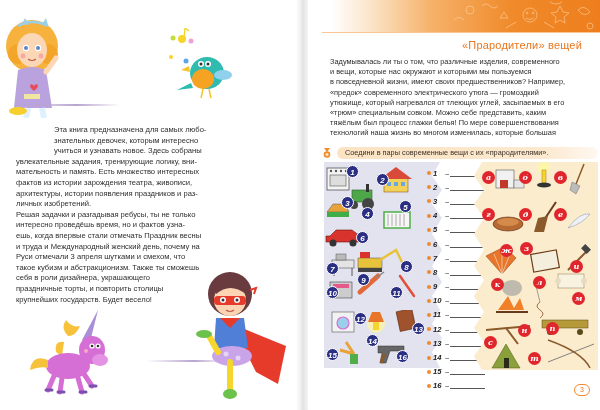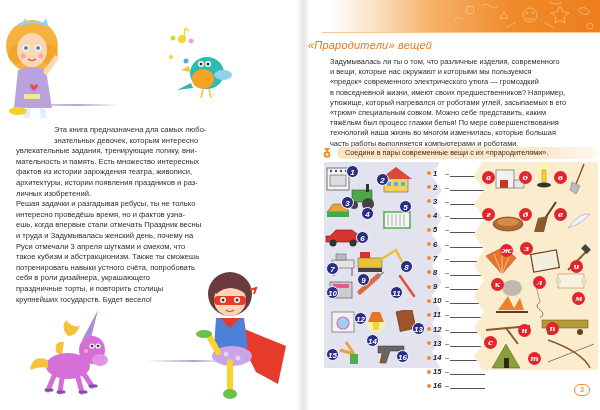--- a/index.html
+++ b/index.html
@@ -20,21 +20,21 @@
   .shelf-line { position: absolute; height: 2px; background: linear-gradient(90deg, rgba(190,170,210,0) 0%, #b9a3cf 60%, rgba(190,170,210,0) 100%); }
 
   .intro-text { position: absolute; left: 16px; top: 125px; width: 230px; font-size: 7.6px; line-height: 10.6px; color: #2d2d2d; }
   .intro-text p { margin: 0; }
   .intro-text .indent { padding-left: 38px; }
 
   
   .header-band { position: absolute; left: 0; top: 0; width: 292px; height: 32px; background: linear-gradient(90deg, #ffffff 0%, #ffffff 8%, #fbe3c6 22%, #f6b26a 42%, #f08a2a 70%, #ee7e1d 100%); }
   .header-band svg { position: absolute; right: 0; top: 0; }
   .header-line { position: absolute; left: 14px; top: 32px; width: 278px; height: 1px; background: #f6c795; }
-  .page-title { position: absolute; left: 0; top: 39px; width: 274px; text-align: left; font-size: 11px; font-style: italic; color: #e8771f; letter-spacing: 0.2px; }
+  .page-title { position: absolute; left: 0; top: 39px; width: 274px; text-align: right; font-size: 11px; color: #e8771f; letter-spacing: 0.2px; }
 
   .body-text { position: absolute; left: 22px; top: 57px; width: 262px; font-size: 7.4px; line-height: 10.2px; color: #2d2d2d; }
 
   .task-bar { position: absolute; left: 14px; top: 146px; width: 276px; height: 14px; display: flex; align-items: center; }
   .task-icon { width: 10px; height: 10px; margin-right: 5px; }
   .task-pill { flex: 1; height: 12px; border-radius: 6px; background: linear-gradient(90deg, #fbe3c3 0%, #fce9d0 80%, rgba(252,233,208,0.3) 100%); font-size: 7.3px; line-height: 12px; padding-left: 8px; color: #3b2f24; }
 
   
   .exercise { position: absolute; left: 16px; top: 162px; width: 274px; height: 238px; }
   .modern-panel { position: absolute; left: 0; top: 0; width: 128px; height: 148px; }
@@ -94,32 +94,32 @@
       <circle cx="43" cy="36" r="3" fill="#ffffff"></circle>
         <circle cx="43" cy="36" r="1.5" fill="#333"></circle>
       <ellipse cx="58" cy="47" rx="9" ry="5" fill="#8fd0ec"></ellipse>
       <path d="M26 55 L12 62 L28 60z" fill="#2fbbb0"></path>
       <path d="M38 61 L36 70 M44 61 L46 70" stroke="#f6c52c" stroke-width="1.5"></path>
     </svg>
 
     <div class="intro-text">
       <p class="indent">Эта книга предназначена для самых любо-</p>
       <p class="indent">знательных девочек, которым интересно</p>
+      <p class="indent">учиться и узнавать новое. Здесь собраны</p>
       <p>увлекательные задания, тренирующие логику, вни-</p>
       <p>мательность и память. Есть множество интересных</p>
       <p>фактов из истории зарождения театра, живописи,</p>
       <p>архитектуры, истории появления праздников и раз-</p>
       <p>личных изобретений.</p>
       <p>Решая задачки и разгадывая ребусы, ты не только</p>
       <p>интересно проведёшь время, но и фактов узна-</p>
       <p>ешь, когда впервые стали отмечать Праздник весны</p>
-      <p>и труда и Задумывалась женский день, почему на</p>
+      <p>и труда и Международный женский день, почему на</p>
       <p>Руси отмечали 3 апреля шутками и смехом, что</p>
       <p>такое кубизм и абстракционизм. Также ты сможешь</p>
-      <p>потренировать навыки устного счёта, попробовать</p>
       <p>себя в роли дизайнера, украшающего</p>
       <p>праздничные торты, и повторить столицы</p>
       <p>крупнейших государств. Будет весело!</p>
     </div>
 
     <svg class="illus unicorn" viewBox="0 0 100 90">
       <path d="M64 34 L80 4 L72 36z" fill="#a98fd6"></path>
       <path d="M50 30 q-8 -8 -2 -16 q6 8 14 6 q-4 10 -12 10z" fill="#f6c23c"></path>
       <path d="M46 36 q-10 -2 -8 10 l6 4z" fill="#f6c23c"></path>
       <ellipse cx="50" cy="60" rx="22" ry="13" fill="#d56fd6"></ellipse>
@@ -181,27 +181,26 @@
             <path d="M120 2 q6 4 12 0"></path>
         </g>
       </svg>
     </div>
     <div class="header-line"></div>
     <div class="page-title">«Прародители» вещей</div>
 
     <div class="body-text">
       <div>Задумывалась ли ты о том, что различные изделия, современного</div>
       <div>и вещи, которые нас окружают и которыми мы пользуемся</div>
+      <div>в повседневной жизни, имеют своих предшественников? Например,</div>
       <div>«предок» современного электрического утюга — громоздкий</div>
-      <div>в повседневной жизни, имеют своих предшественников? Например,</div>
-      <div>утюжище, который нагревался от роботами углей, засыпаемых в его</div>
+      <div>утюжище, который нагревался от тлеющих углей, засыпаемых в его</div>
       <div>«трюм» специальным совком. Можно себе представить, каким</div>
       <div>тяжёлым был процесс глажки белья! По мере совершенствования</div>
       <div>технологий наша жизнь во многом изменилась, которые большая</div>
-      <div>часть работы выполняется компьютерами и роботами.</div>
     </div>
 
     <div class="task-bar">
       <svg class="task-icon" viewBox="0 0 10 10">
         <path d="M2 0 L5 4 L8 0" fill="#f08a2a"></path>
         <circle cx="5" cy="6.5" r="3.3" fill="#f08a2a"></circle>
         <circle cx="5" cy="6.5" r="1.6" fill="#fde2c3"></circle>
       </svg>
       <div class="task-pill">Соедини в пары современные вещи с их «прародителями».</div>
     </div>

